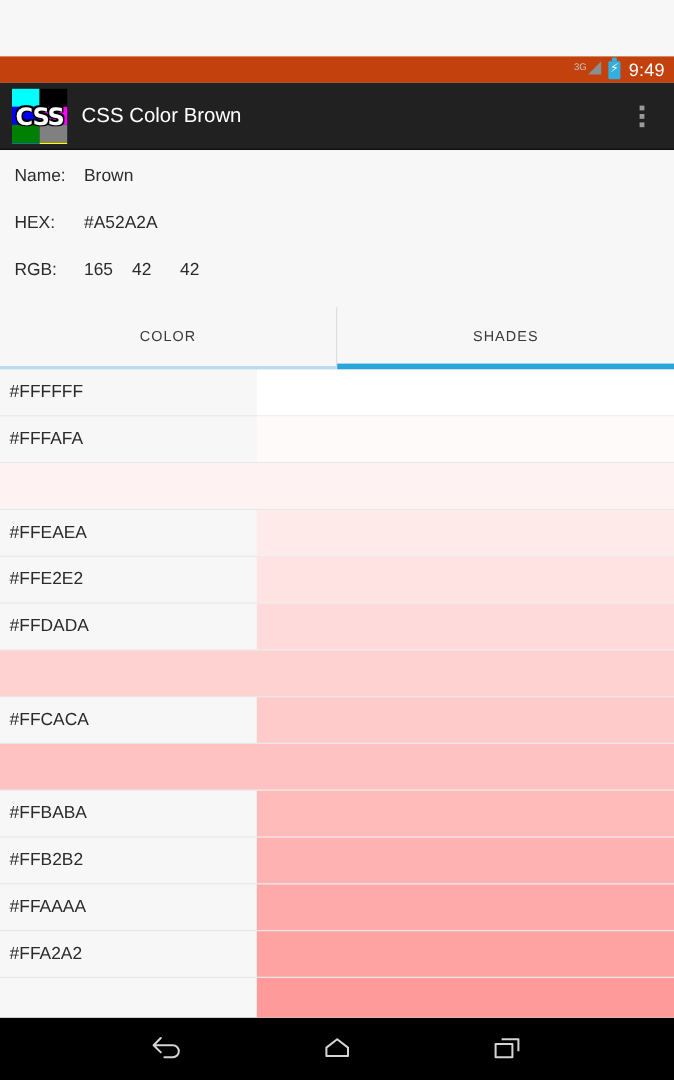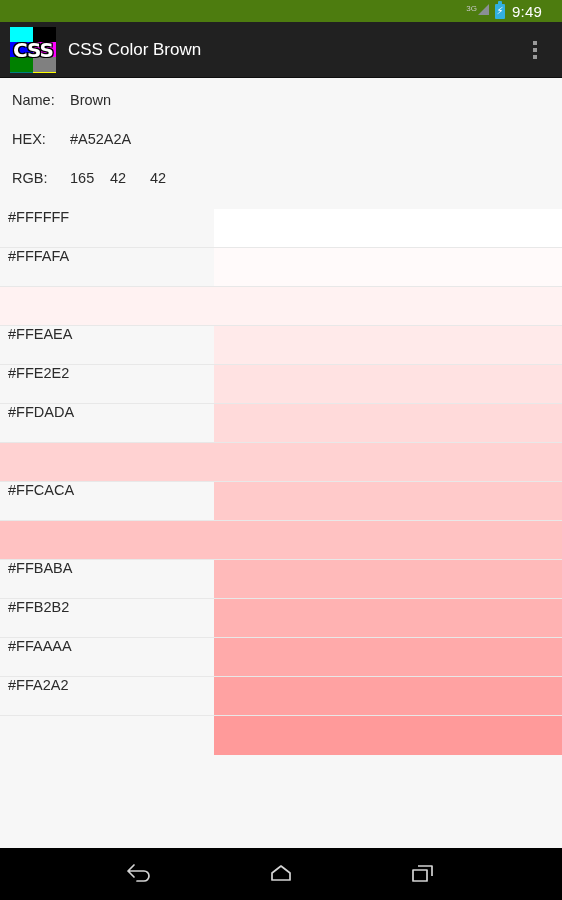--- a/index.html
+++ b/index.html
@@ -7,23 +7,23 @@
     width:562px;height:900px;
     background:#f7f7f7;
     font-family:"Liberation Sans","DejaVu Sans",sans-serif;
     overflow:hidden;
     -webkit-font-smoothing:antialiased;
   }
   .screen{position:relative;width:562px;height:900px;display:flex;flex-direction:column;}
 
   
   .statusbar{
-    height:22px;background:#4d7c0f;flex:0 0 22px;
+    height:22px;background:#c2410c;flex:0 0 22px;
     display:flex;align-items:center;justify-content:flex-end;
-    padding-right:20px;box-sizing:border-box;
+    padding-right:8px;box-sizing:border-box;margin-top:47px;
   }
   .sb-net{display:flex;align-items:flex-end;margin-right:6px;}
   .sb-net-label{color:#c9c9c9;font-size:8px;line-height:1;margin-right:1px;margin-bottom:5px;letter-spacing:0;}
   .sb-tri{width:0;height:0;border-left:11px solid transparent;border-bottom:11px solid #8a8f94;margin-bottom:3px;}
   .sb-batt{
     position:relative;width:10px;height:15px;background:#32b0e0;
     margin-right:7px;margin-bottom:0px;border-radius:1px;
     display:flex;align-items:center;justify-content:center;
   }
   .sb-batt:before{
@@ -80,21 +80,21 @@
   }
   .tab .tablabel{display:block;padding-bottom:4px;}
   .tab-color{border-right:1px solid #dedede;}
   .tab:after{content:"";position:absolute;left:0;right:0;bottom:0;}
   .tab-color:after{height:3px;background:#b9dced;}
   .tab-shades:after{height:5px;background:#29a5dc;}
 
   
   .listwrap{flex:1 1 auto;position:relative;background:#f7f7f7;overflow:hidden;}
   .row{
-    height:39px;display:flex;
+    height:39px;display:flex;align-items:center;
     border-bottom:1px solid #e8e8e8;box-sizing:border-box;position:relative;
   }
   .row .hexlabel{
     width:214px;flex:0 0 214px;padding-left:8px;box-sizing:border-box;
     font-size:14.5px;color:#2b2b2b;
   }
   .row .swatch{flex:1 1 auto;align-self:stretch;}
   .row.partial{border-bottom:none;}
   .row.partial .hexlabel{color:transparent;}
 
@@ -156,20 +156,28 @@
     <div class="inforow">
       <div class="infolabel">RGB:</div>
       <div class="infoval rgbgrp">
         <span>165</span>
         <span>42</span>
         <span>42</span>
       </div>
     </div>
   </div>
 
+  <div class="tabs">
+    <div class="tab tab-color">
+      <span class="tablabel">COLOR</span>
+    </div>
+    <div class="tab tab-shades">
+      <span class="tablabel">SHADES</span>
+    </div>
+  </div>
 
   <div class="listwrap" id="shadeslist">
       <div class="row">
         <div class="hexlabel">#FFFFFF</div>
         <div class="swatch" style="background: rgb(255, 255, 255);"></div>
       </div>
       <div class="row">
         <div class="hexlabel">#FFFAFA</div>
         <div class="swatch" style="background: rgb(255, 250, 250);"></div>
       </div>

